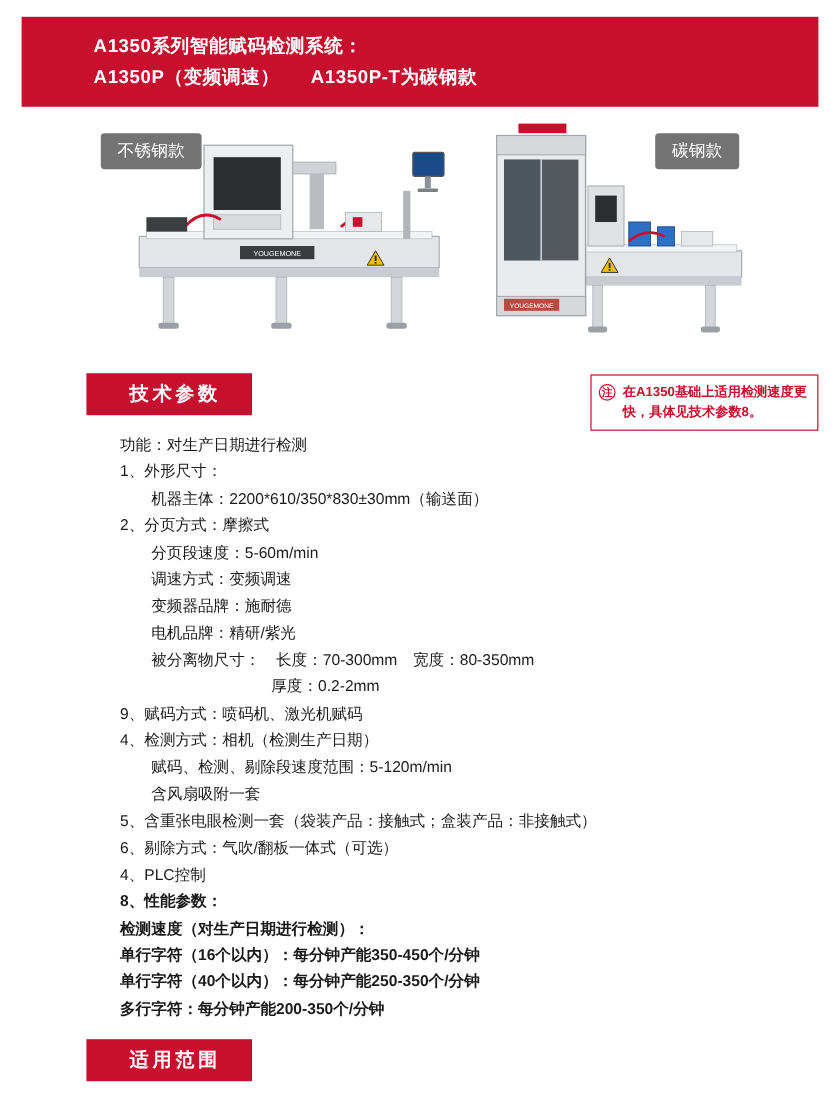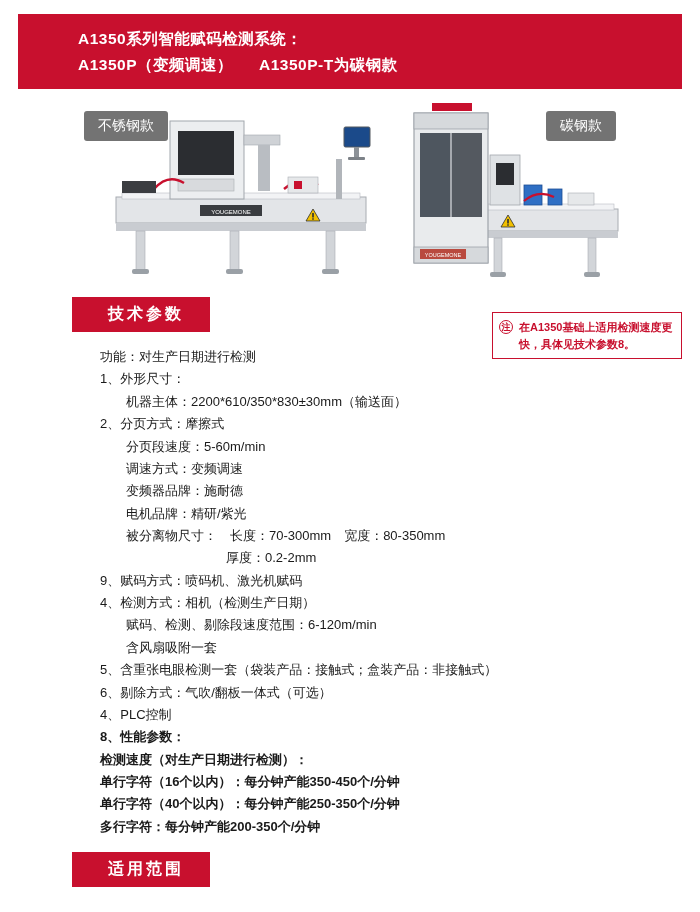--- a/index.html
+++ b/index.html
@@ -60,20 +60,21 @@
   
   .section-title {
     background: #c8102e;
     color: #fff;
     font-weight: bold;
     font-size: 16px;
     display: inline-block;
     padding: 7px 26px 7px 36px;
     margin-left: 72px;
     letter-spacing: 3px;
+    margin-top: 14px;
   }
 
   
   .note-box {
     position: absolute;
     right: 18px;
     top: 312px;
     width: 190px;
     border: 1.2px solid #c8102e;
     color: #c8102e;
@@ -228,21 +229,21 @@
     <div class="row ind1">机器主体：2200*610/350*830±30mm（输送面）</div>
     <div class="row">2、分页方式：摩擦式</div>
     <div class="row ind1">分页段速度：5-60m/min</div>
     <div class="row ind1">调速方式：变频调速</div>
     <div class="row ind1">变频器品牌：施耐德</div>
     <div class="row ind1">电机品牌：精研/紫光</div>
     <div class="row ind1">被分离物尺寸：　长度：70-300mm　宽度：80-350mm</div>
     <div class="row ind3">厚度：0.2-2mm</div>
     <div class="row">9、赋码方式：喷码机、激光机赋码</div>
     <div class="row">4、检测方式：相机（检测生产日期）</div>
-    <div class="row ind1">赋码、检测、剔除段速度范围：6-120m/min</div>
+    <div class="row ind1">赋码、检测、剔除段速度范围：5-120m/min</div>
     <div class="row ind1">含风扇吸附一套</div>
     <div class="row">5、含重张电眼检测一套（袋装产品：接触式；盒装产品：非接触式）</div>
     <div class="row">6、剔除方式：气吹/翻板一体式（可选）</div>
     <div class="row">4、PLC控制</div>
     <div class="row bold">8、性能参数：</div>
     <div class="row bold">检测速度（对生产日期进行检测）：</div>
     <div class="row bold">单行字符（16个以内）：每分钟产能350-450个/分钟</div>
     <div class="row bold">单行字符（40个以内）：每分钟产能250-350个/分钟</div>
     <div class="row bold">多行字符：每分钟产能200-350个/分钟</div>
   </div>

